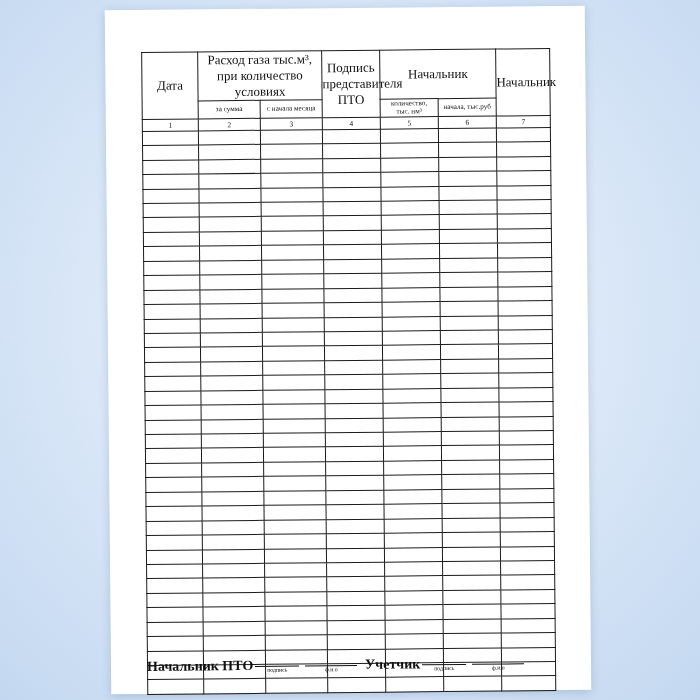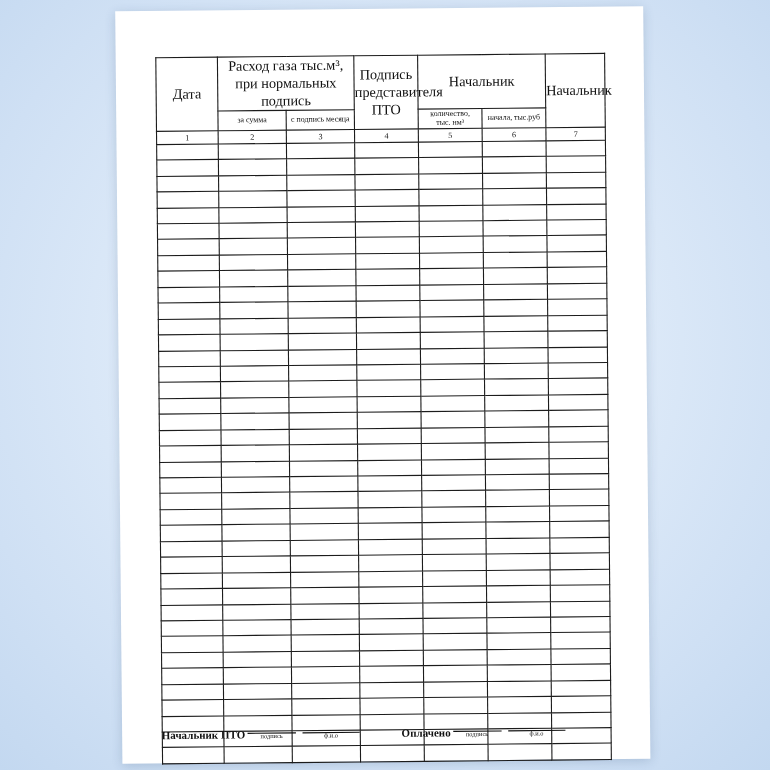--- a/index.html
+++ b/index.html
@@ -87,21 +87,21 @@
   }
   .sig-group {
     position: absolute;
     display: flex;
     align-items: flex-end;
     white-space: nowrap;
   }
   .sig-left { left: 0px; top: 0px; }
   .sig-right { left: 218px; top: 0px; }
   .role {
-    font-size: 10px;
+    font-size: 14px;
     font-weight: bold;
     margin-right: 2px;
   }
   .sig-slot {
     display: inline-block;
     position: relative;
     margin-right: 6px;
   }
   .sig-line {
     display: block;
@@ -135,33 +135,33 @@
           <col class="c4">
           <col class="c5">
           <col class="c6">
           <col class="c7">
       </colgroup>
       <tbody>
         <tr class="hdr-main">
           <td rowspan="2">Дата</td>
           <td colspan="2">
             <div>Расход газа тыс.м³,</div>
-            <div>при нормальных подпись</div>
+            <div>при количество условиях</div>
           </td>
           <td rowspan="2">
             <div>Подпись</div>
             <div>представителя</div>
             <div>ПТО</div>
           </td>
           <td colspan="2">Начальник</td>
           <td rowspan="2">Начальник</td>
         </tr>
         <tr class="hdr-sub">
           <td>за сумма</td>
-          <td>с подпись месяца</td>
+          <td>с начала месяца</td>
           <td>
             <div>количество,</div>
             <div>тыс. нм³</div>
           </td>
           <td>начала, тыс.руб</td>
         </tr>
         <tr class="numrow">
           <td>1</td>
           <td>2</td>
           <td>3</td>
@@ -533,21 +533,21 @@
       <span class="sig-slot">
         <span class="sig-line"></span>
         <span class="sig-cap">подпись</span>
       </span>
       <span class="sig-slot">
         <span class="sig-line w-fio"></span>
         <span class="sig-cap">ф.и.о</span>
       </span>
     </div>
     <div class="sig-group sig-right">
-      <span class="role">Оплачено</span>
+      <span class="role">Учетчик</span>
       <span class="sig-slot">
         <span class="sig-line"></span>
         <span class="sig-cap">подпись</span>
       </span>
       <span class="sig-slot">
         <span class="sig-line w-fio"></span>
         <span class="sig-cap">ф.и.о</span>
       </span>
     </div>
   </div>

